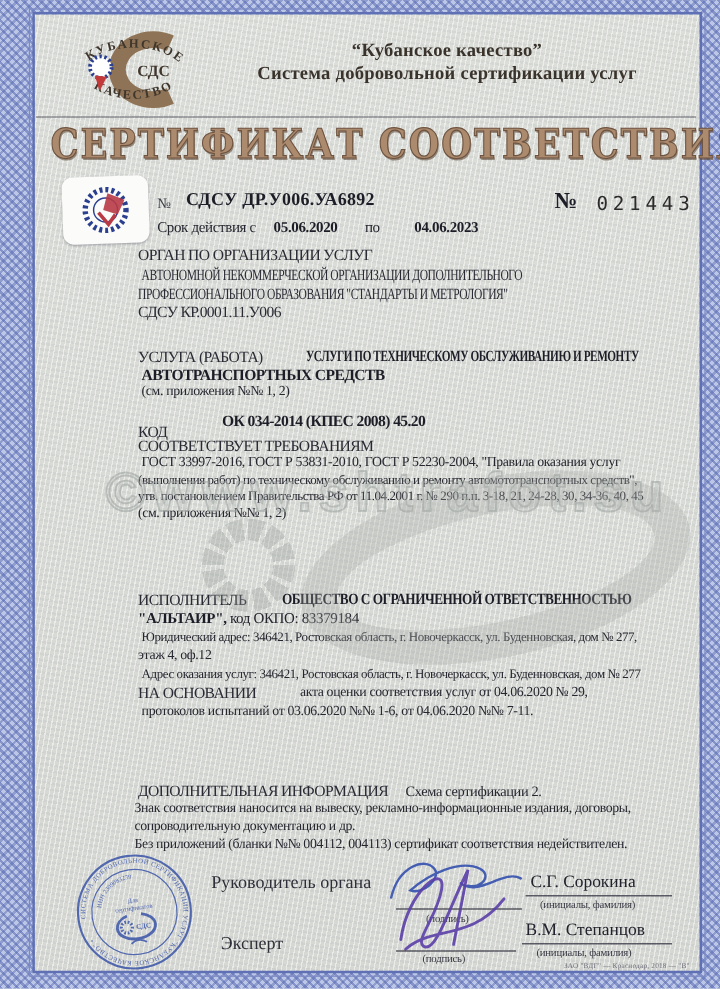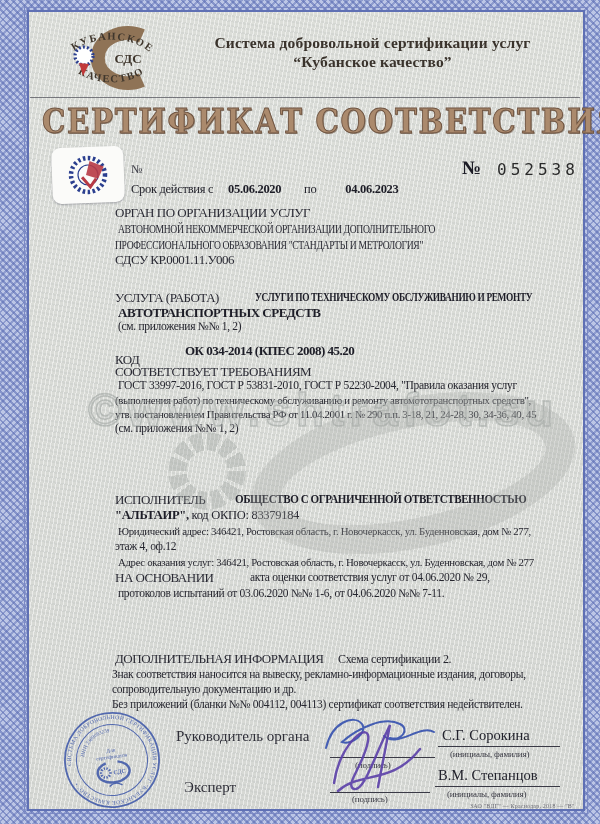--- a/index.html
+++ b/index.html
@@ -66,39 +66,40 @@
       <textPath href="#arcTop" startOffset="14%">КУБАНСКОЕ</textPath>
     </text>
     <text font-size="10.5" font-weight="bold" fill="#3f362c" letter-spacing="1.5">
       <textPath href="#arcBot" startOffset="16%">КАЧЕСТВО</textPath>
     </text>
     <text x="82" y="47" font-size="13" font-weight="bold" fill="#3f362c" text-anchor="middle">СДС</text>
     <circle cx="38" cy="40" r="9" fill="#ffffff" stroke="#2b3f8f" stroke-width="3.2" stroke-dasharray="2 2.1"></circle>
     <path d="M33,47 l4,13 l6,-12 z" fill="#c23a3a"></path>
   </svg>
   <div class="abs sys">
+    <div>“Кубанское качество”</div>
     <div>Система добровольной сертификации услуг</div>
-    <div>“Кубанское качество”</div>
   </div>
   <div class="abs hr1"></div>
 
   <div class="abs title">СЕРТИФИКАТ СООТВЕТСТВИЯ</div>
 
   <div class="abs sticker">
     <svg width="72" height="56" viewBox="0 0 72 56">
       <circle cx="36" cy="28" r="17" fill="none" stroke="#2b3f8f" stroke-width="4.5" stroke-dasharray="2.5 2.5"></circle>
       <circle cx="36" cy="28" r="10" fill="none" stroke="#2b3f8f" stroke-width="1.2"></circle>
       <path d="M38,14 l14,6 l-6,12 l-12,-4 z" fill="#b73a45" opacity=".9"></path>
       <path d="M30,30 l8,10 l6,-8" fill="none" stroke="#b73a45" stroke-width="3"></path>
     </svg>
   </div>
 
   <div class="abs" style="left:131px;top:162px;font-size:12px;color:#3c3c46;">№</div>
+  <div class="abs b" style="left:155px;top:159px;font-size:15px;letter-spacing:.2px;">СДСУ ДР.У006.УА6892</div>
   <div class="abs b" style="left:462px;top:157px;font-size:19px;">№</div>
-  <div class="abs mono-num" style="left:497px;top:160px;">052538</div>
+  <div class="abs mono-num" style="left:497px;top:160px;">021443</div>
 
   <div class="abs t" style="left:131px;top:182px;font-size:12.5px;">
     <span>Срок действия с</span>
     <span class="b" style="margin-left:12px;">05.06.2020</span>
     <span style="margin-left:20px;">по</span>
     <span class="b" style="margin-left:26px;">04.06.2023</span>
   </div>
 
   <div class="abs caps" style="left:115px;top:205px;">ОРГАН ПО ОРГАНИЗАЦИИ УСЛУГ</div>
   <div class="abs caps sx74" style="left:118px;top:221px;">АВТОНОМНОЙ НЕКОММЕРЧЕСКОЙ ОРГАНИЗАЦИИ ДОПОЛНИТЕЛЬНОГО</div>

